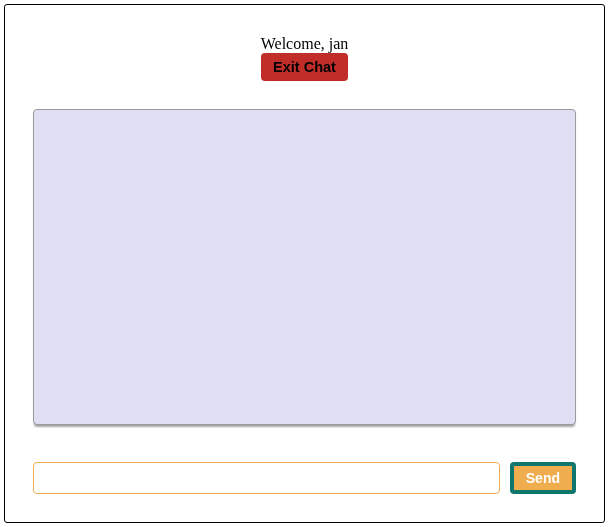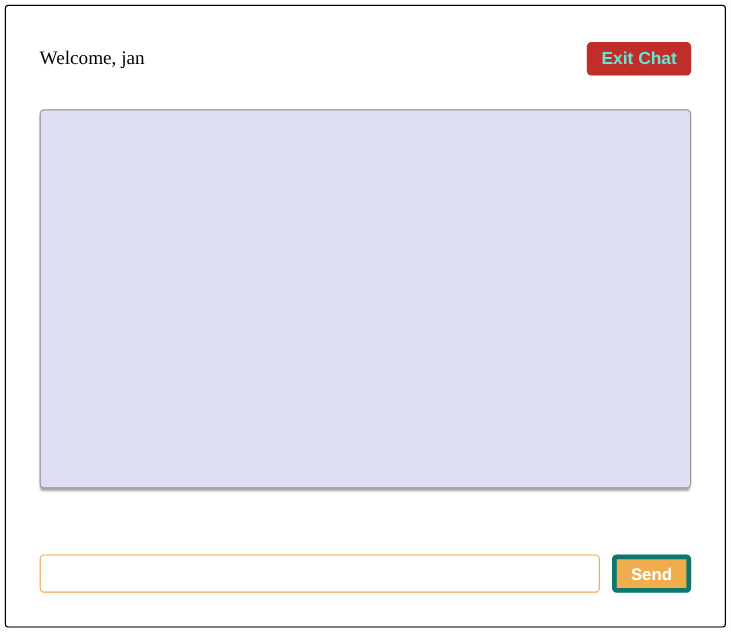--- a/index.html
+++ b/index.html
@@ -19,28 +19,29 @@
       border-radius: 3px;
       background: #fff;
       position: relative;
       padding-top: 30px;
     }
     .header {
       display: flex;
       justify-content: space-between;
       align-items: center;
       padding: 0 28px;
+      flex-direction: column;
     }
     .welcome-text {
       font-size: 16px;
       color: #000;
     }
     .exit-button {
       background: #c12e2a;
-      color: #5eead4;
+      color: #000000;
       border: none;
       border-radius: 4px;
       padding: 6px 12px;
       font-size: 14.5px;
       font-weight: bold;
       font-family: Arial, sans-serif;
       cursor: pointer;
     }
     .chat-area {
       margin: 28px 28px 0 28px;

